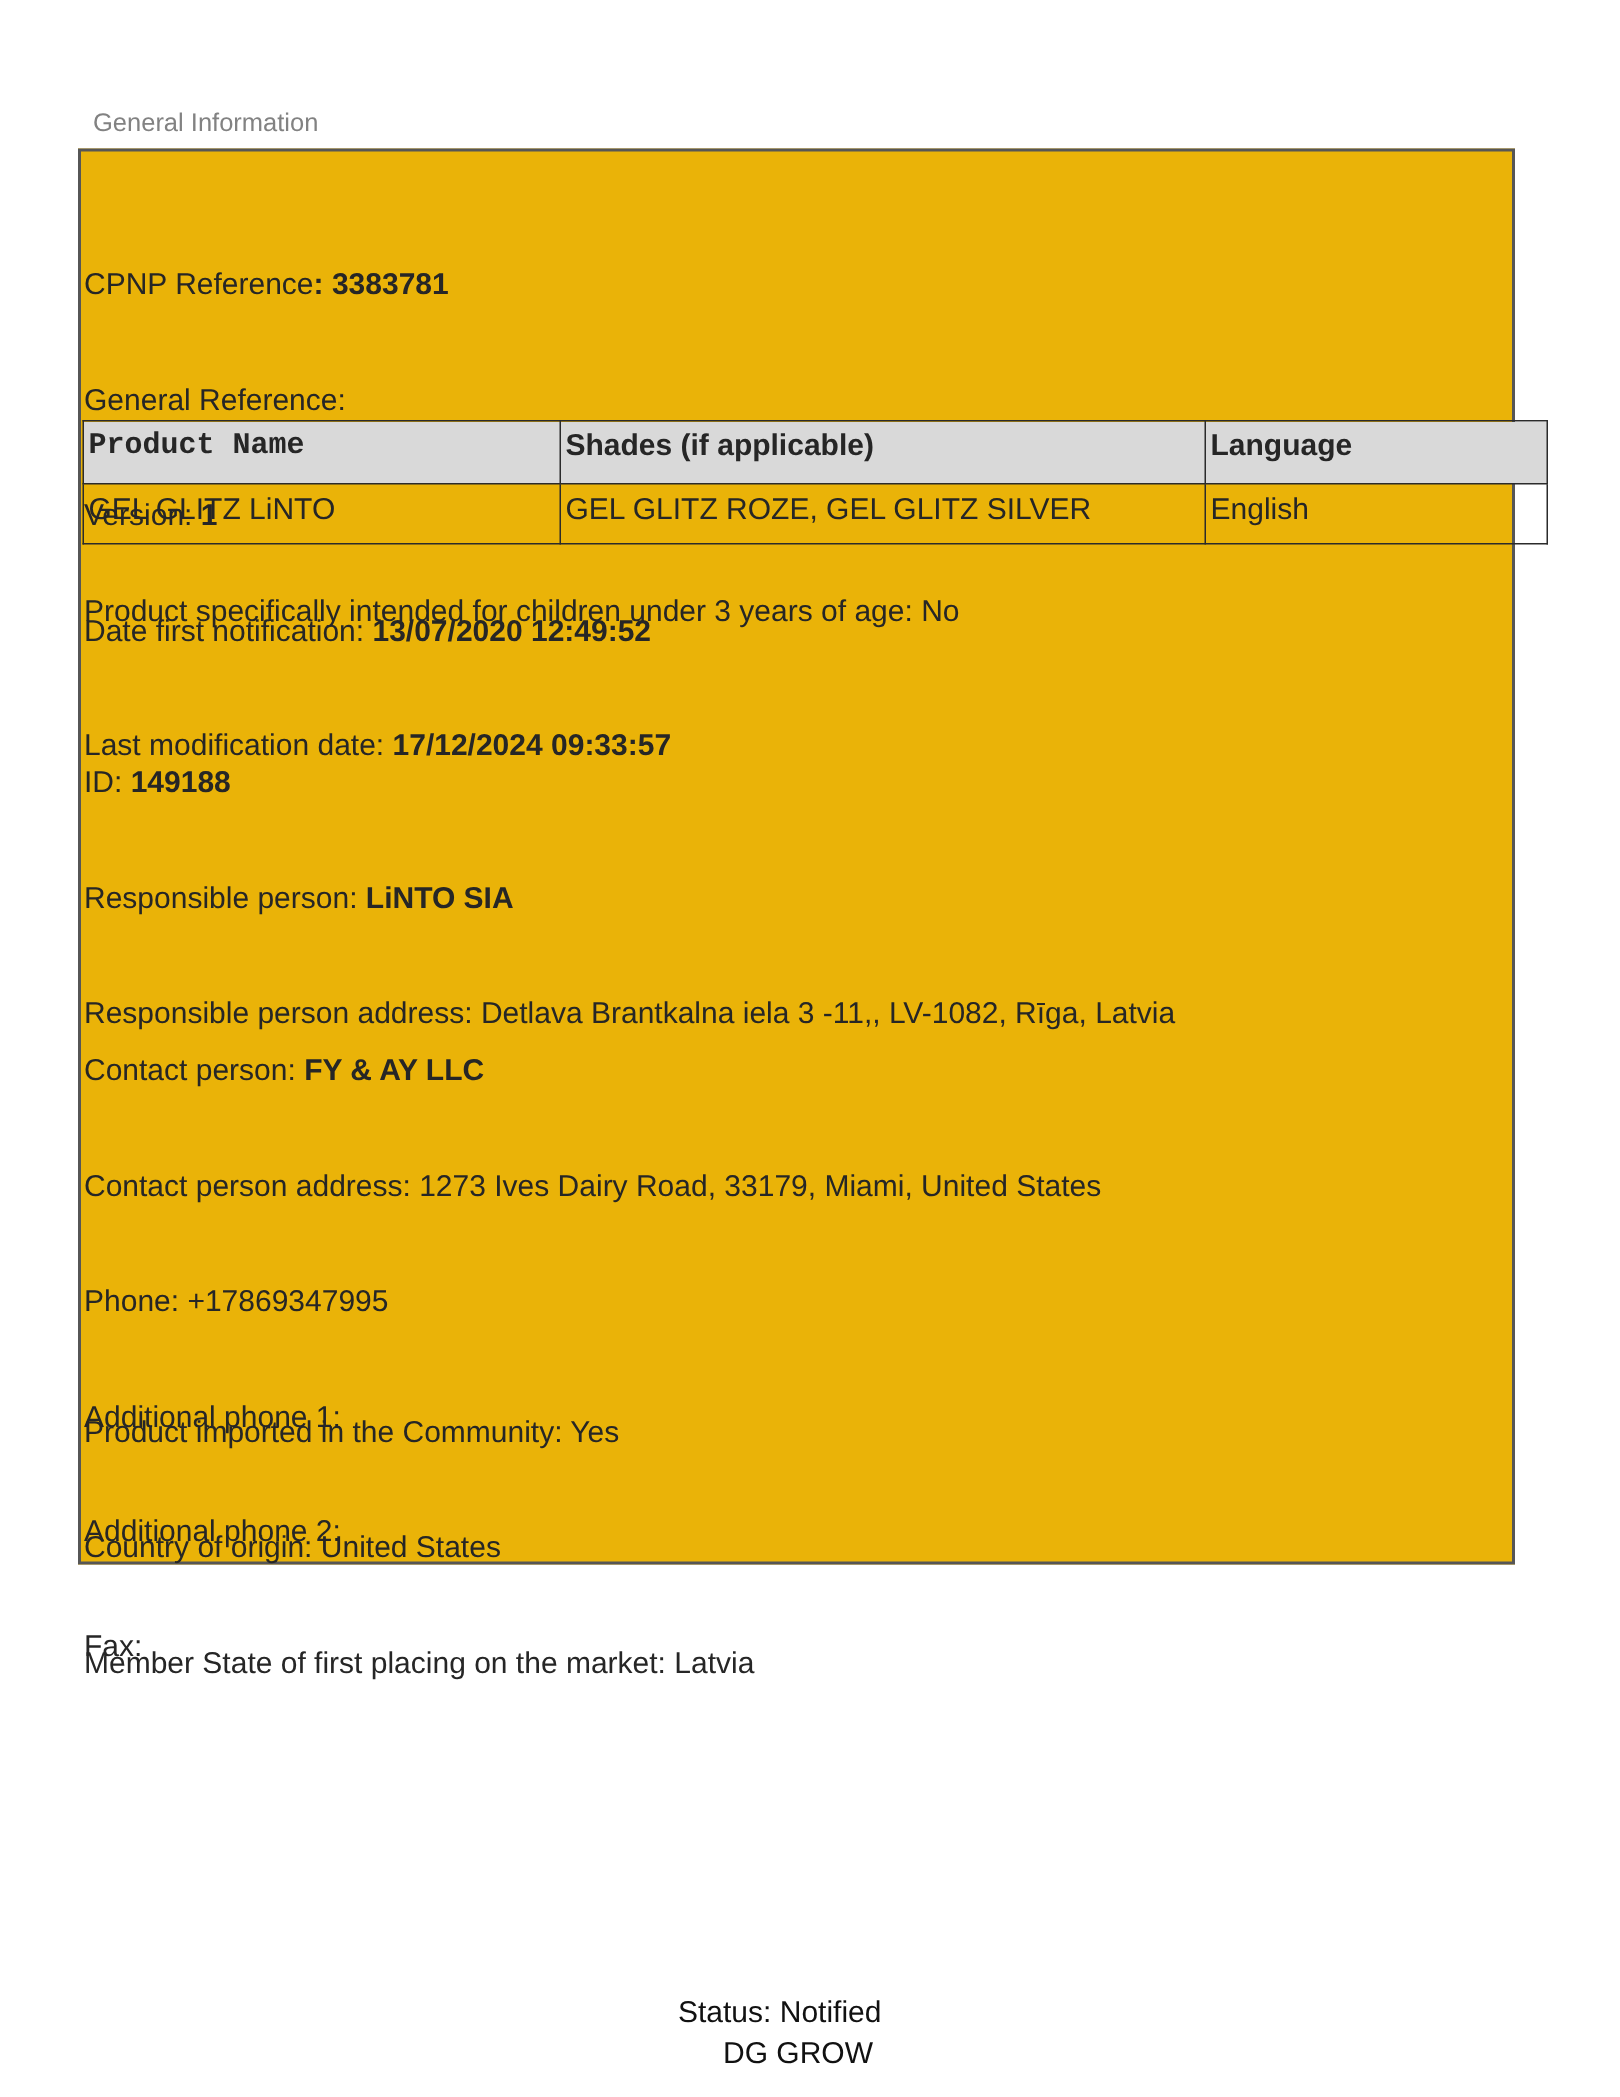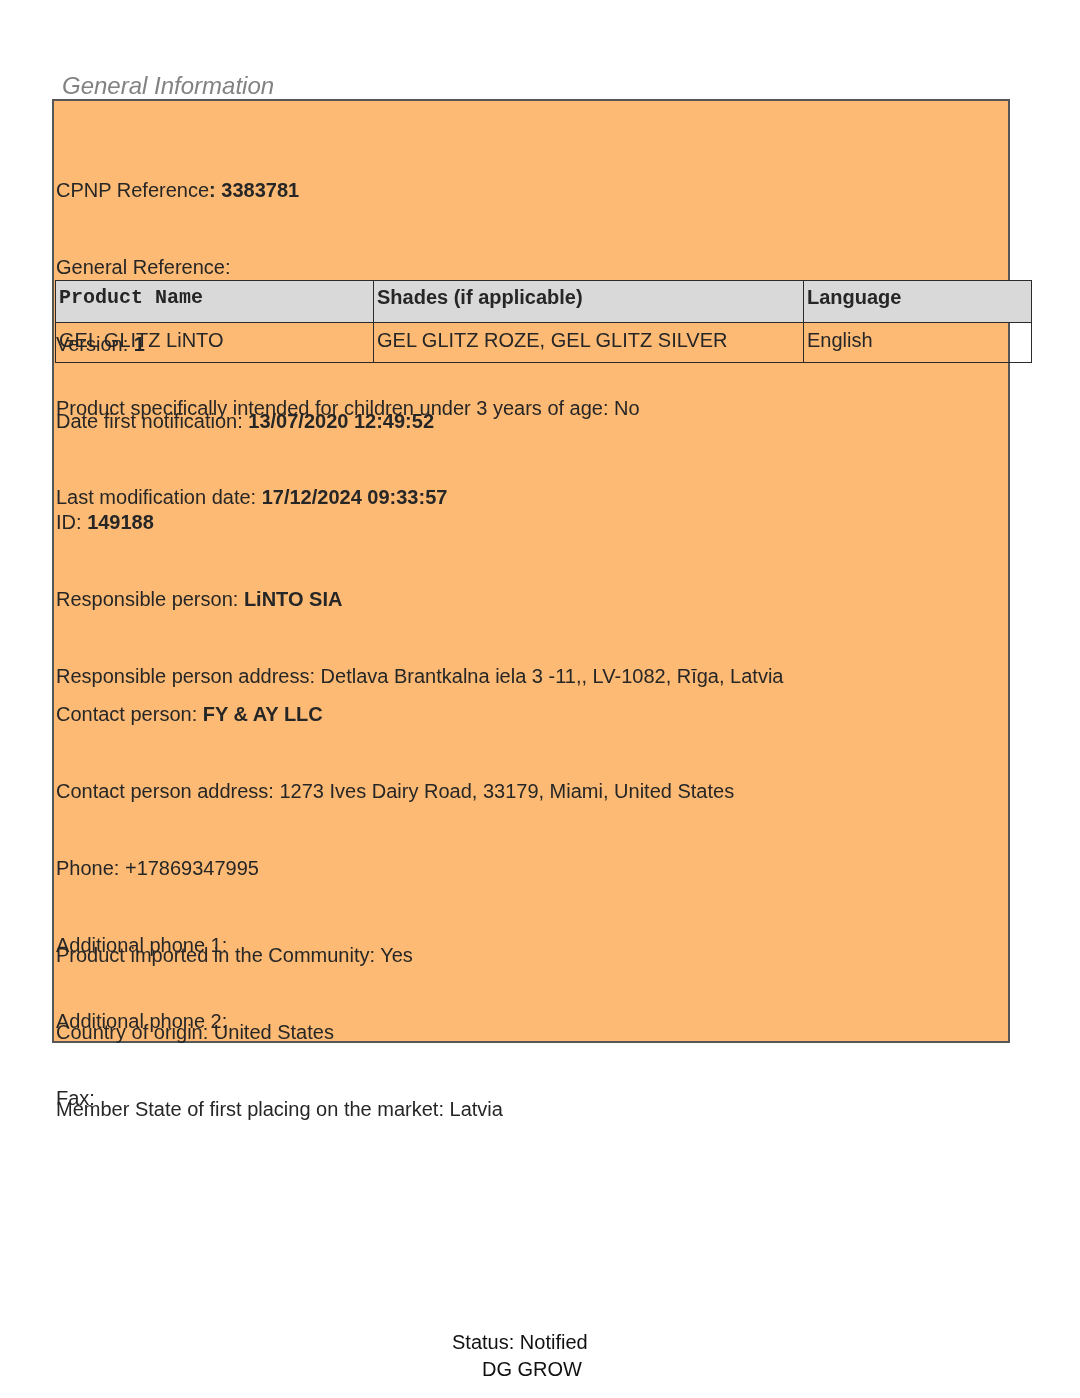--- a/index.html
+++ b/index.html
@@ -9,33 +9,32 @@
     height: 1398px;
     background: #ffffff;
     font-family: "Liberation Sans", sans-serif;
     color: #262626;
     overflow: hidden;
   }
   .section-heading {
     position: absolute;
     left: 62px;
     top: 72px;
-    font-size: 24px;
+    font-size: 17px;
     color: #828282;
-    font-style: italic;
   }
   .info-box {
     position: absolute;
     left: 52px;
     top: 99px;
     width: 958px;
     height: 944px;
     box-sizing: border-box;
     border: 2px solid #565656;
-    background: #fdba74;
+    background: #eab308;
   }
   .abs { position: absolute; }
   .textblock { font-size: 20px; line-height: 25.6px; white-space: pre-wrap; }
   .val { font-weight: bold; }
   .product-table {
     position: absolute;
     left: 1px;
     top: 179px;
     border-collapse: collapse;
     table-layout: fixed;

